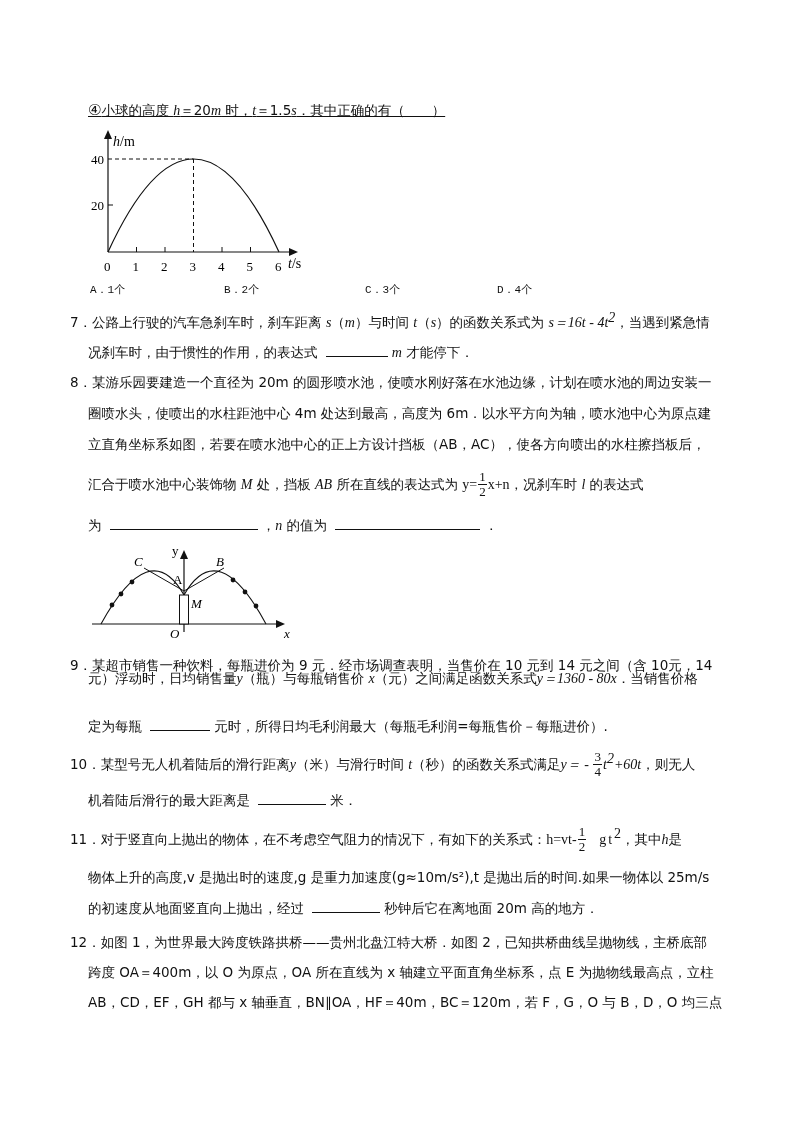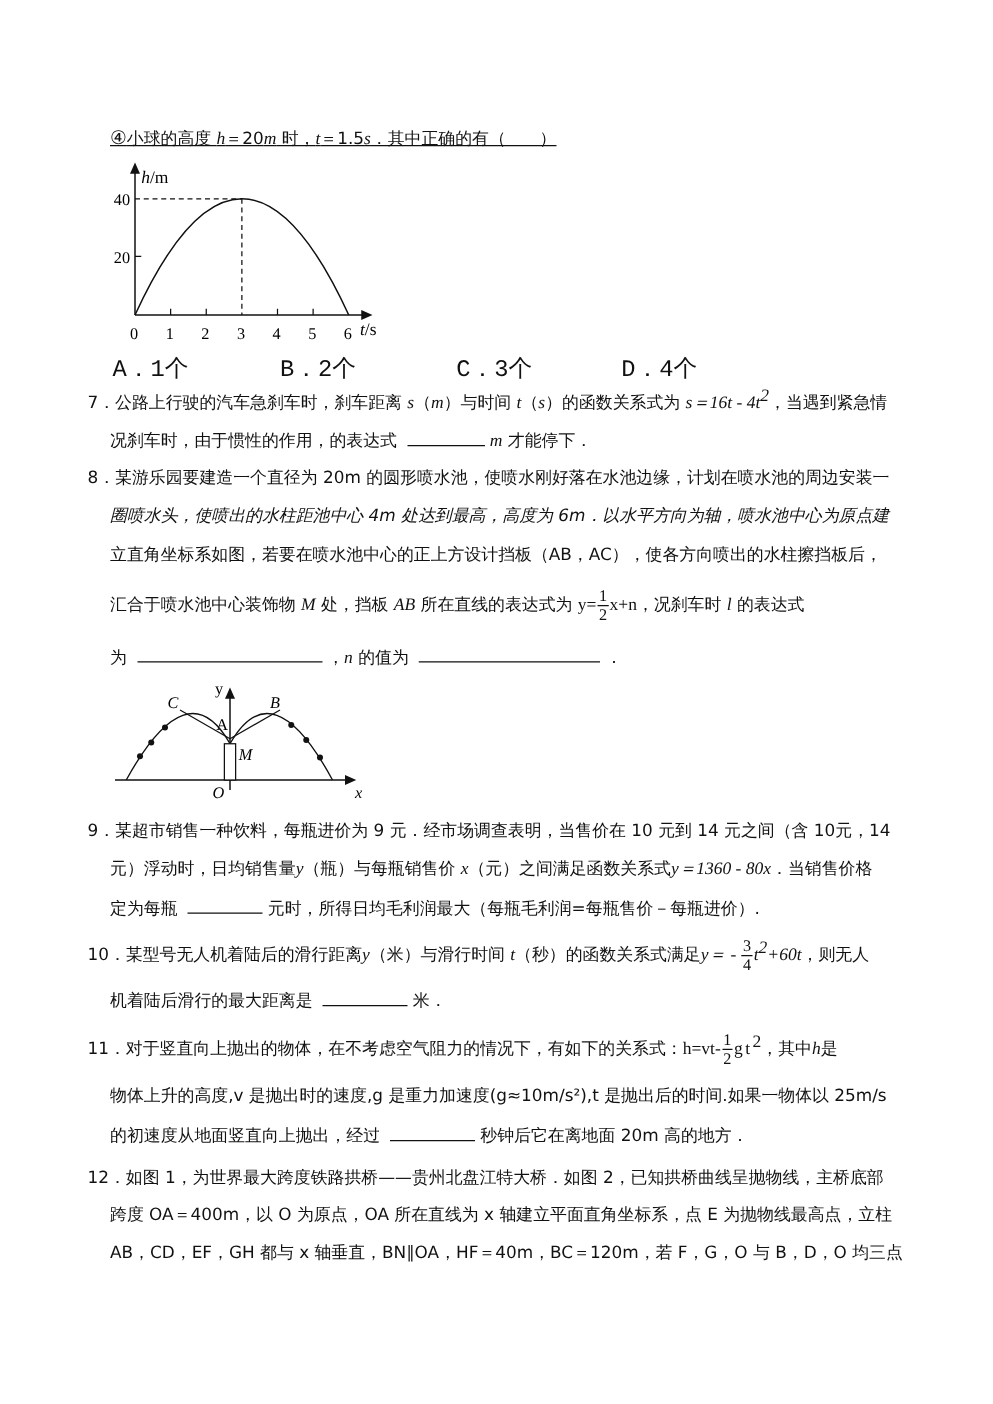--- a/index.html
+++ b/index.html
@@ -8,21 +8,21 @@
     font-family: "DejaVu Sans", sans-serif; color: #111; font-size: 13.5px;
   }
   .line { position: absolute; white-space: nowrap; line-height: 20px; font-size: 13.5px; }
   .it { font-family: "Liberation Serif", serif; font-style: italic; font-size: 14px; }
   .rm { font-family: "Liberation Serif", serif; font-size: 14px; }
   .blank { display: inline-block; border-bottom: 1px solid #111; height: 14px; vertical-align: baseline; margin: 0 4px; }
   .frac { display: inline-block; vertical-align: middle; text-align: center; font-family: "Liberation Serif", serif; font-size: 13px; line-height: 14px; margin: 0 1px; }
   .frac .num { display: block; border-bottom: 1px solid #111; padding: 0 1px; }
   .frac .den { display: block; }
   sup { font-size: 9px; line-height: 0; }
-  .opt { position: absolute; font-family: "Liberation Mono", monospace; font-size: 19px; }
+  .opt { position: absolute; font-family: "Liberation Mono", monospace; font-size: 11px; }
   svg text { font-family: "Liberation Serif", serif; }
 </style>
 </head>
 <body>
 
 <div class="line" style="left:88px; top:100px;text-decoration:underline;">
   <span style="font-size:15px;">④</span><span>小球的高度 </span><span class="it">h</span><span>＝20</span><span class="it">m</span><span> 时，</span><span class="it">t</span><span>＝1.5</span><span class="it">s</span><span>．其中正确的有（　　）</span>
 </div>
 
 <svg style="position:absolute; left:90px; top:125px;" width="230" height="155" viewBox="90 125 230 155">
@@ -68,21 +68,21 @@
 <div class="line" style="left:70px; top:312px;">
   <span>7．</span><span>公路上行驶的汽车急刹车时，刹车距离 </span><span class="it">s</span><span>（</span><span class="it">m</span><span>）与时间 </span><span class="it">t</span><span>（</span><span class="it">s</span><span>）的函数关系式为 </span><span class="it">s＝16t - 4t</span><sup class="it">2</sup><span>，当遇到紧急情</span>
 </div>
 <div class="line" style="left:88px; top:342px;">
   <span>况刹车时，由于惯性的作用，的表达式 </span><span class="blank" style="width:62px;"></span><span class="it">m</span><span> 才能停下．</span>
 </div>
 
 <div class="line" style="left:70px; top:372px;">
   <span>8．</span><span>某游乐园要建造一个直径为 20m 的圆形喷水池，使喷水刚好落在水池边缘，计划在喷水池的周边安装一</span>
 </div>
-<div class="line" style="left:88px; top:403px;font-style:italic;">
+<div class="line" style="left:88px; top:403px;">
   <span>圈喷水头，使喷出的水柱距池中心 4m 处达到最高，高度为 6m．以水平方向为轴，喷水池中心为原点建</span>
 </div>
 <div class="line" style="left:88px; top:434px;text-align:center;">
   <span>立直角坐标系如图，若要在喷水池中心的正上方设计挡板（AB，AC），使各方向喷出的水柱擦挡板后，</span>
 </div>
 <div class="line" style="left:88px; top:470px;">
   <span>汇合于喷水池中心装饰物 </span><span class="it">M</span><span> 处，挡板 </span><span class="it">AB</span><span> 所在直线的表达式为 </span><span class="rm">y=</span><span class="frac"><span class="num">1</span><span class="den">2</span></span><span class="rm">x+n</span><span>，况刹车时 </span><span class="it">l</span><span> 的表达式</span>
 </div>
 <div class="line" style="left:88px; top:515px;">
   <span>为 </span><span class="blank" style="width:148px;"></span><span>，</span><span class="it">n</span><span> 的值为 </span><span class="blank" style="width:145px;"></span><span>．</span>
@@ -120,36 +120,36 @@
     <text x="191" y="608">M</text>
     <text x="170" y="638">O</text>
     <text x="284" y="638">x</text>
     <text x="172" y="555" font-style="normal">y</text>
   </g>
 </svg>
 
 <div class="line" style="left:70px; top:655px;">
   <span>9．</span><span>某超市销售一种饮料，每瓶进价为 9 元．经市场调查表明，当售价在 10 元到 14 元之间（含 10元，14</span>
 </div>
-<div class="line" style="left:88px; top:685px;">
+<div class="line" style="left:88px; top:668px;">
   <span>元）浮动时，日均销售量</span><span class="it">y</span><span>（瓶）与每瓶销售价 </span><span class="it">x</span><span>（元）之间满足函数关系式</span><span class="it">y＝1360 - 80x</span><span>．当销售价格</span>
 </div>
 <div class="line" style="left:88px; top:716px;">
   <span>定为每瓶 </span><span class="blank" style="width:60px;"></span><span>元时，所得日均毛利润最大（每瓶毛利润=每瓶售价－每瓶进价）.</span>
 </div>
 
 <div class="line" style="left:70px; top:750px;">
   <span>10．</span><span>某型号无人机着陆后的滑行距离</span><span class="it">y</span><span>（米）与滑行时间 </span><span class="it">t</span><span>（秒）的函数关系式满足</span><span class="it">y＝ - </span><span class="frac"><span class="num">3</span><span class="den">4</span></span><span class="it">t</span><sup class="it">2</sup><span class="it">+60t</span><span>，则无人</span>
 </div>
 <div class="line" style="left:88px; top:790px;">
   <span>机着陆后滑行的最大距离是 </span><span class="blank" style="width:68px;"></span><span>米．</span>
 </div>
 
 <div class="line" style="left:70px; top:825px;">
-  <span>11．</span><span>对于竖直向上抛出的物体，在不考虑空气阻力的情况下，有如下的关系式：</span><span class="rm">h=vt-</span><span class="frac"><span class="num">1</span><span class="den">2</span></span><span class="rm" style="letter-spacing:2px;">gt</span><sup class="rm">2</sup><span>，其中</span><span class="it">h</span><span>是</span>
+  <span>11．</span><span>对于竖直向上抛出的物体，在不考虑空气阻力的情况下，有如下的关系式：</span><span class="rm">h=vt-</span><span class="frac"><span class="num">1</span><span class="den">2</span></span><span class="rm" style="letter-spacing:2px;margin-left:12px;">gt</span><sup class="rm">2</sup><span>，其中</span><span class="it">h</span><span>是</span>
 </div>
 <div class="line" style="left:88px; top:867px;">
   <span>物体上升的高度,v 是抛出时的速度,g 是重力加速度(g≈10m/s²),t 是抛出后的时间.如果一物体以 25m/s</span>
 </div>
 <div class="line" style="left:88px; top:898px;">
   <span>的初速度从地面竖直向上抛出，经过 </span><span class="blank" style="width:68px;"></span><span>秒钟后它在离地面 20m 高的地方．</span>
 </div>
 
 <div class="line" style="left:70px; top:932px;">
   <span>12．</span><span>如图 1，为世界最大跨度铁路拱桥——贵州北盘江特大桥．如图 2，已知拱桥曲线呈抛物线，主桥底部</span>

